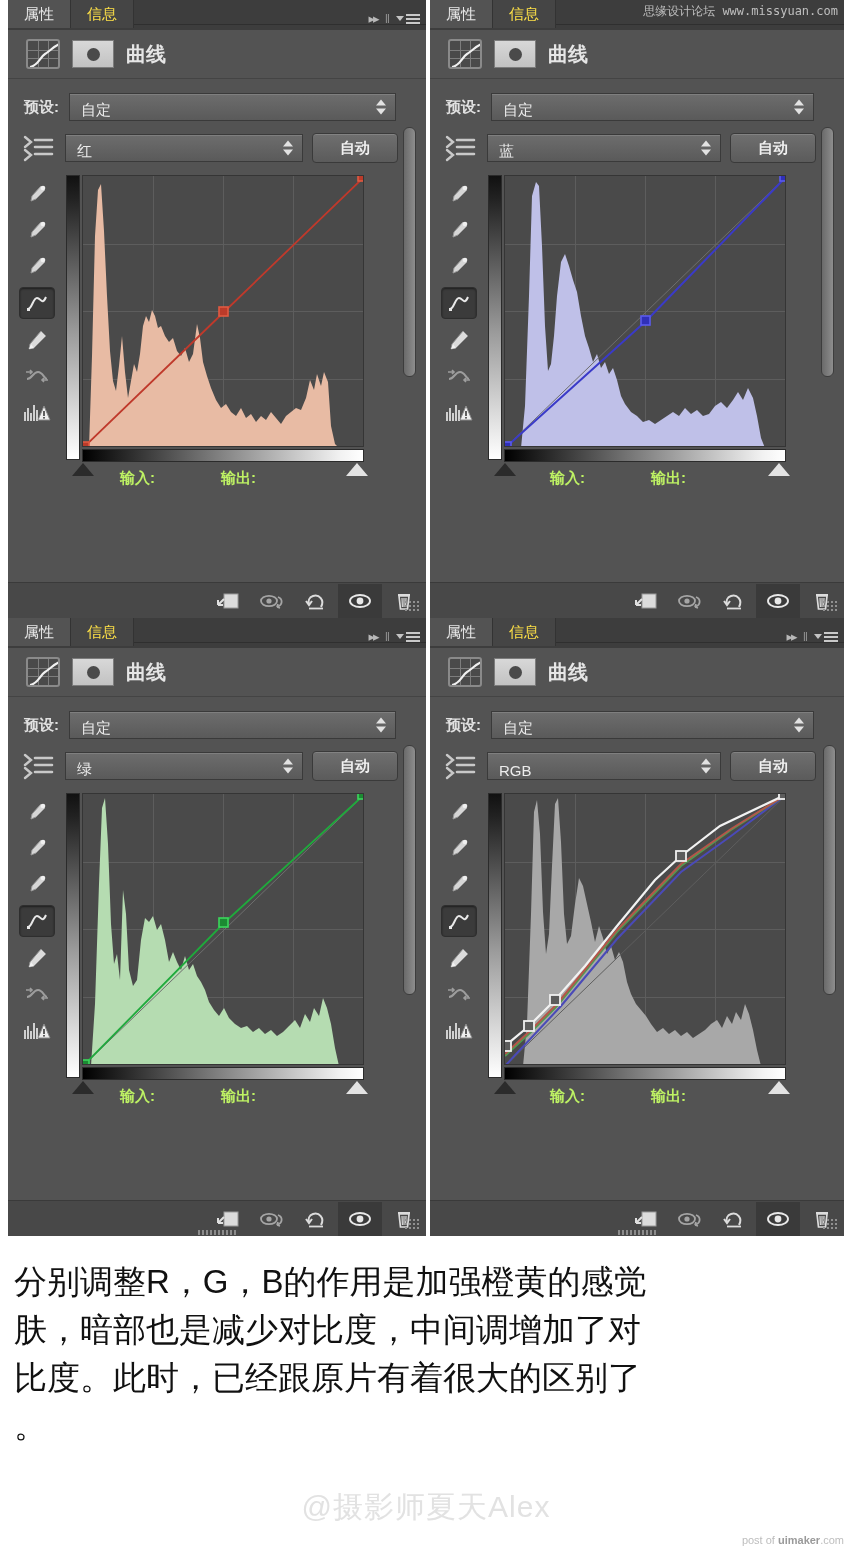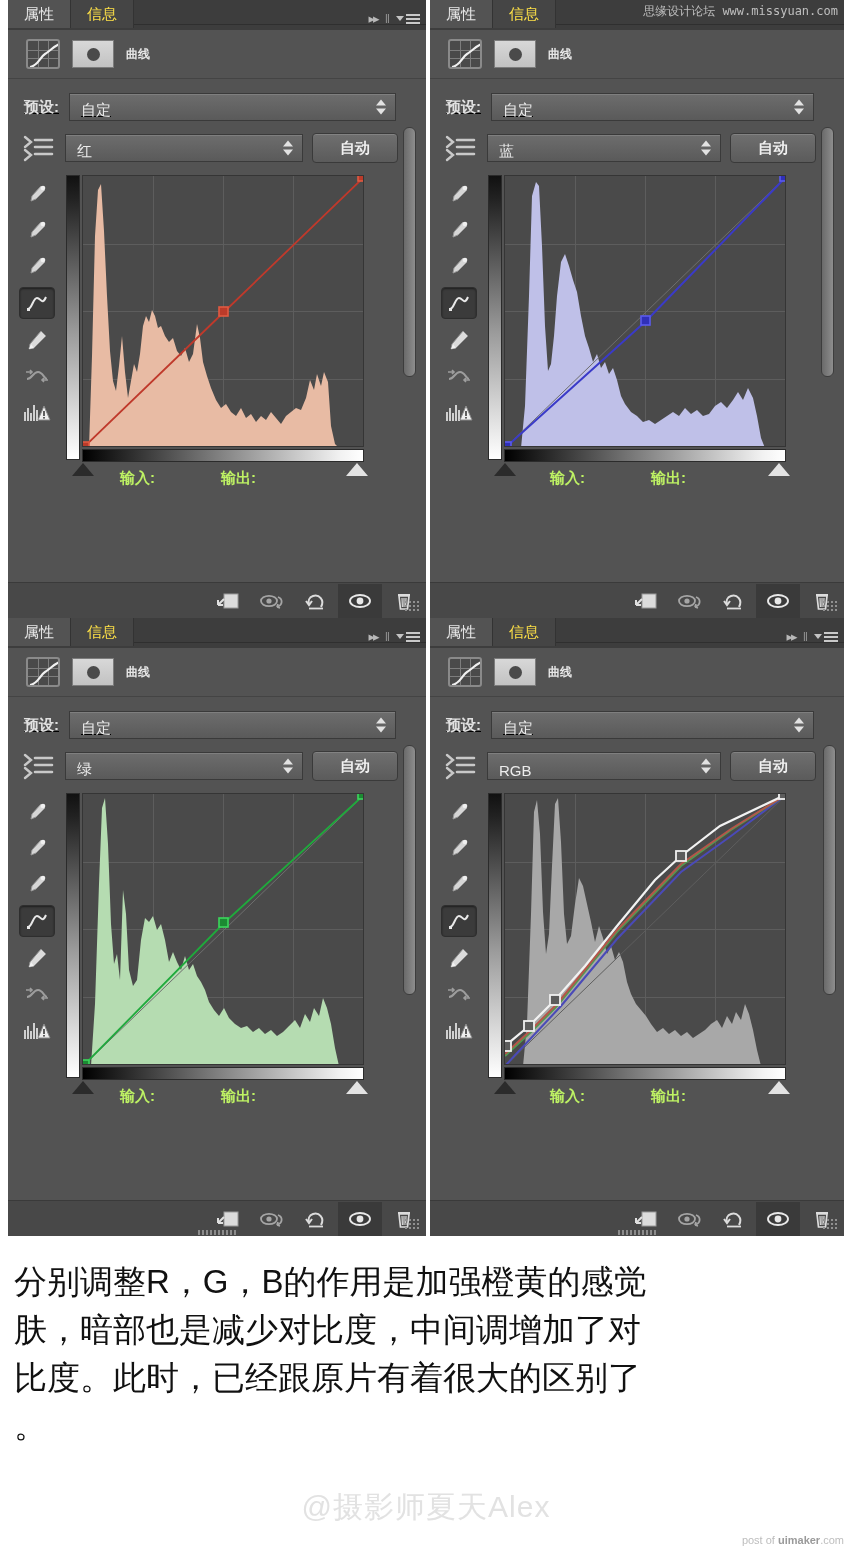--- a/index.html
+++ b/index.html
@@ -34,26 +34,26 @@
            position:relative;overflow:hidden;box-sizing:border-box;}
   .adjicon .g{position:absolute;background:#7d7d7d;}
   .adjicon .gv1{left:33%;top:0;width:1px;height:100%;}
   .adjicon .gv2{left:66%;top:0;width:1px;height:100%;}
   .adjicon .gh1{top:33%;left:0;height:1px;width:100%;}
   .adjicon .gh2{top:66%;left:0;height:1px;width:100%;}
   .adjicon svg{position:absolute;left:0;top:0;}
   .maskthumb{width:40px;height:26px;background:linear-gradient(#d8d8d8,#c2c2c2);border:1px solid #7c7c7c;
              display:flex;align-items:center;justify-content:center;}
   .maskthumb .dot{width:13px;height:13px;border-radius:50%;background:#4a4a4a;}
-  .titletext{font-size:12px;color:#e6e6e6;font-weight:bold;}
+  .titletext{font-size:20px;color:#e6e6e6;font-weight:bold;}
 
   
   .pbody{position:relative;background:#535353;padding:14px 0 0 0;height:calc(100% - 78px - 36px);}
 
-  .presetrow{display:flex;align-items:center;padding-left:16px;padding-right:30px;text-decoration:underline;}
+  .presetrow{display:flex;align-items:center;padding-left:16px;padding-right:30px;}
   .lbl{font-size:15px;color:#e0e0e0;white-space:nowrap;font-weight:bold;}
   .combo{position:relative;flex:1;height:26px;margin-left:10px;border-radius:0;
          background:linear-gradient(#6d6d6d,#5a5a5a);border:1px solid #3a3a3a;
          box-shadow:inset 0 1px 0 rgba(255,255,255,.13);display:flex;align-items:flex-end;}
   .combo .cval{font-size:15px;color:#ececec;padding-left:11px;white-space:nowrap;}
   .spin{position:absolute;right:9px;top:50%;transform:translateY(-50%);display:flex;flex-direction:column;gap:3px;}
   .spin .up{width:0;height:0;border-left:5px solid transparent;border-right:5px solid transparent;border-bottom:6px solid #e2e2e2;}
   .spin .dn{width:0;height:0;border-left:5px solid transparent;border-right:5px solid transparent;border-top:6px solid #e2e2e2;}
 
   .chanrow{display:flex;align-items:center;padding-left:14px;padding-right:28px;margin-top:12px;gap:9px;}

